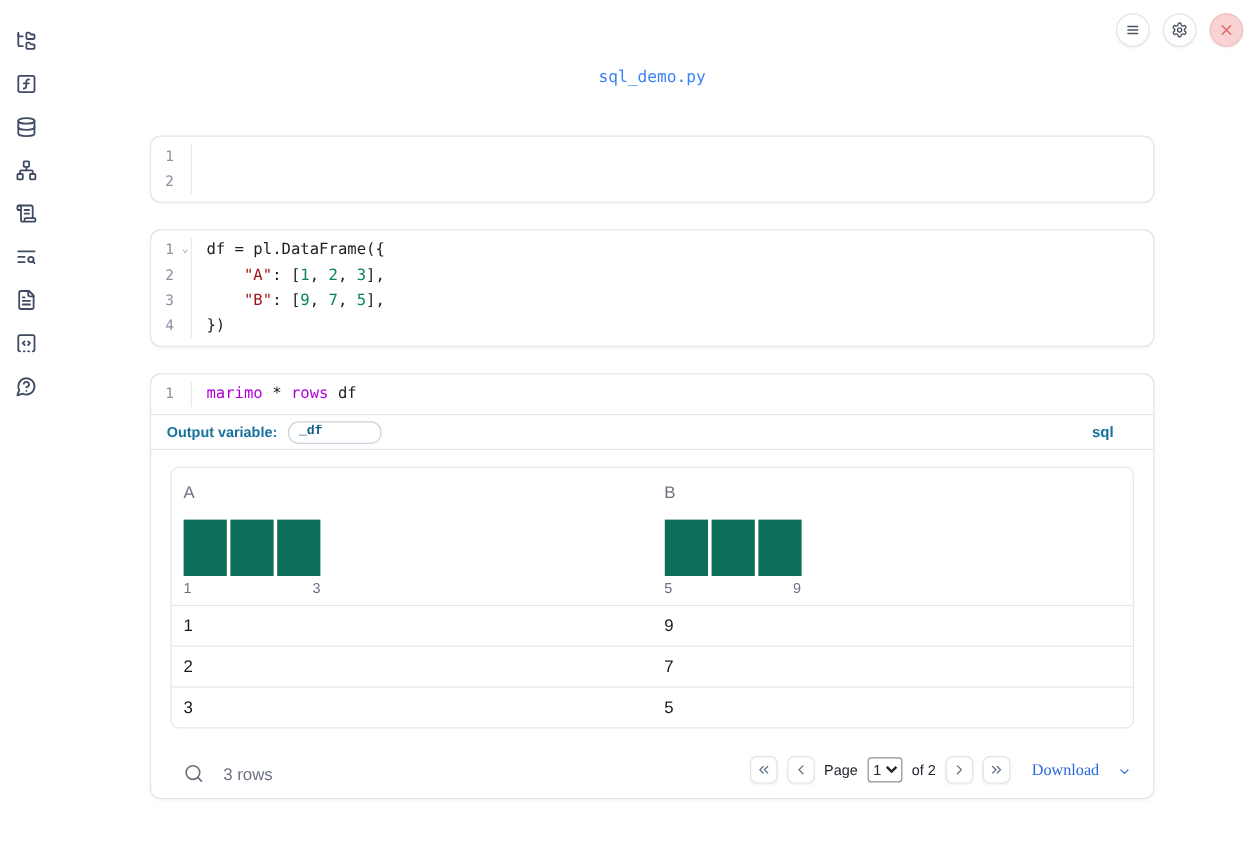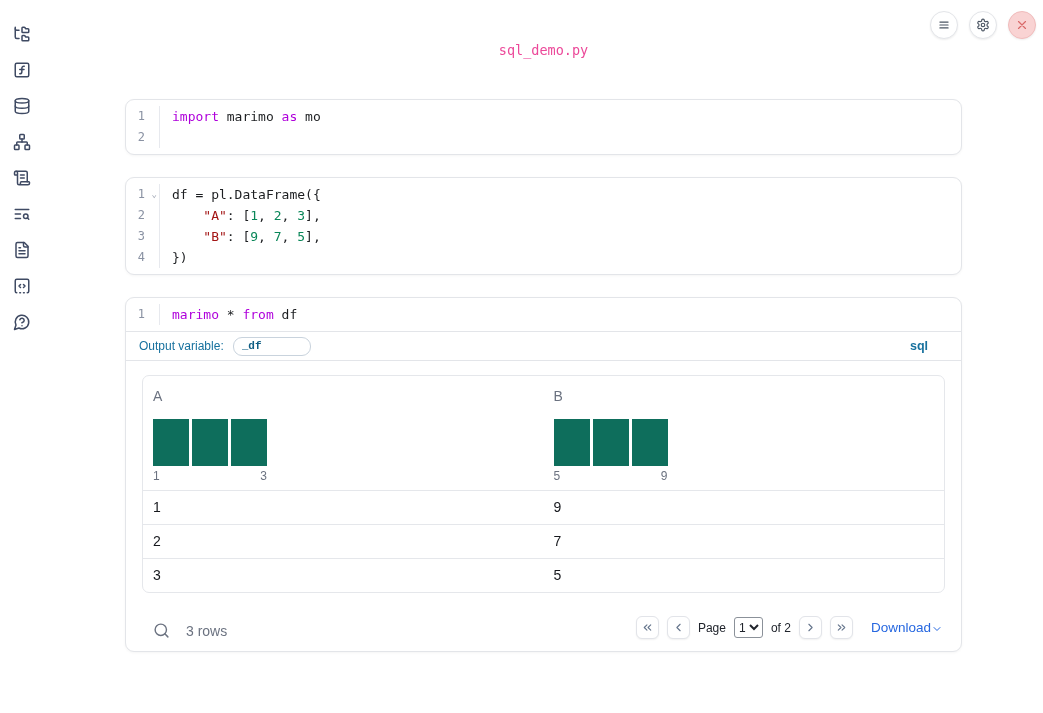--- a/index.html
+++ b/index.html
@@ -30,23 +30,23 @@
     background:#fff; border:1px solid #e3e5e9;
     box-shadow:0 1px 2px rgba(0,0,0,.07);
     display:flex; align-items:center; justify-content:center;
     color:#4b5563; cursor:pointer; padding:0;
   }
   .circle-btn svg { width:14px; height:14px; }
   .circle-btn.close { background:#f9d3d3; border-color:#f1bcbc; color:#d96868; }
   
   .content { margin-left:125px; width:837px; }
   .doc-title {
-    text-align:center; margin-top:42px; margin-bottom:41px;
+    text-align:center; margin-top:56px; margin-bottom:41px;
     font-family:"DejaVu Sans Mono", monospace;
-    font-size:13.5px; color:#ec4899;
+    font-size:13.5px; color:#3b82f6;
   }
   
   .cell {
     border:1px solid #e3e5e9; border-radius:9px; background:#fff;
     box-shadow:0 1px 3px rgba(0,0,0,.045);
     margin-bottom:22px;
   }
   .code {
     padding:6px 0;
     font-family:"DejaVu Sans Mono", monospace;
@@ -62,21 +62,21 @@
   .src { padding-left:12px; white-space:pre; }
   .tk-kw { color:#af00db; }
   .tk-str { color:#a31515; }
   .tk-num { color:#098658; }
   
   .sqlfooter {
     height:29px; border-top:1px solid #e3e5e9;
     display:flex; align-items:center; gap:9px;
     padding:0 33px 0 13px;
   }
-  .ov-label { font-size:12px; font-weight:normal; color:#17719e;text-align:right; }
+  .ov-label { font-size:12px; font-weight:bold; color:#17719e;text-align:right; }
   .ov-input {
     width:78px; height:19px; border:1px solid #c9d3dd; border-radius:9px;
     font-family:Liberation Mono, monospace;
     font-size:11px; font-weight:bold; color:#0f5e84; padding:0 8px;
     outline:none;
   }
   .lang-label { margin-left:auto; font-size:12.5px; font-weight:bold; color:#17719e; }
   
   .outarea { border-top:1px solid #e3e5e9; padding:14px 16px 12px; }
   .tablebox { border:1px solid #e5e7eb; border-radius:7px; overflow:hidden; }
@@ -107,22 +107,22 @@
     color:#64748b; cursor:pointer; padding:0;
   }
   .pbtn svg { width:13px; height:13px; }
   .pagetext { font-size:12px; color:#20242c; }
   .page-select {
     height:21px; font-size:12px; border:1px solid #8b9199; border-radius:3px;
     background:#fff; color:#20242c;
   }
   .download-btn {
     margin-left:10px; border:none; background:transparent;
-    color:#2667e0; font-size:13.5px; font-family:Liberation Sans, sans-serif;
-    display:flex; align-items:center; gap:0; cursor:pointer;
+    color:#2667e0; font-size:13.5px; font-family:Liberation Serif, serif;
+    display:flex; align-items:center; gap:15px; cursor:pointer;
   }
   .download-btn svg { width:12px; height:12px; margin-top:2px; }
 </style>
 </head>
 <body>
 
 <nav class="sidebar" id="sidebar">
     <button class="side-btn">
       <span style="display: flex;">
         <svg viewBox="0 0 24 24" width="18" height="18" fill="none" stroke="currentColor" stroke-width="2" stroke-linecap="round" stroke-linejoin="round">
@@ -242,21 +242,20 @@
 </div>
 
 <main class="content">
 
   <div class="doc-title">sql_demo.py</div>
 
   <div class="cell">
     <div class="code">
         <div class="cline">
           <span class="gut">1</span>
-          <span class="src"><span class="tk-kw">import</span><span class="tk-pl"> marimo </span><span class="tk-kw">as</span><span class="tk-pl"> mo</span></span>
         </div>
         <div class="cline">
           <span class="gut">2</span>
         </div>
       </div>
   </div>
 
   <div class="cell">
     <div class="code">
         <div class="cline">
@@ -275,21 +274,21 @@
           <span class="gut">4</span>
           <span class="src"><span class="tk-pl">})</span></span>
         </div>
       </div>
   </div>
 
   <div class="cell">
     <div class="code">
         <div class="cline">
           <span class="gut">1</span>
-          <span class="src"><span class="tk-kw">marimo</span><span class="tk-pl"> * </span><span class="tk-kw">from</span><span class="tk-pl"> df</span></span>
+          <span class="src"><span class="tk-kw">marimo</span><span class="tk-pl"> * </span><span class="tk-kw">rows</span><span class="tk-pl"> df</span></span>
         </div>
       </div>
 
     <div class="sqlfooter">
       <span class="ov-label">Output variable:</span>
       <input class="ov-input" value="_df" style="">
       <span class="lang-label">sql</span>
     </div>
 
     <div class="outarea">

